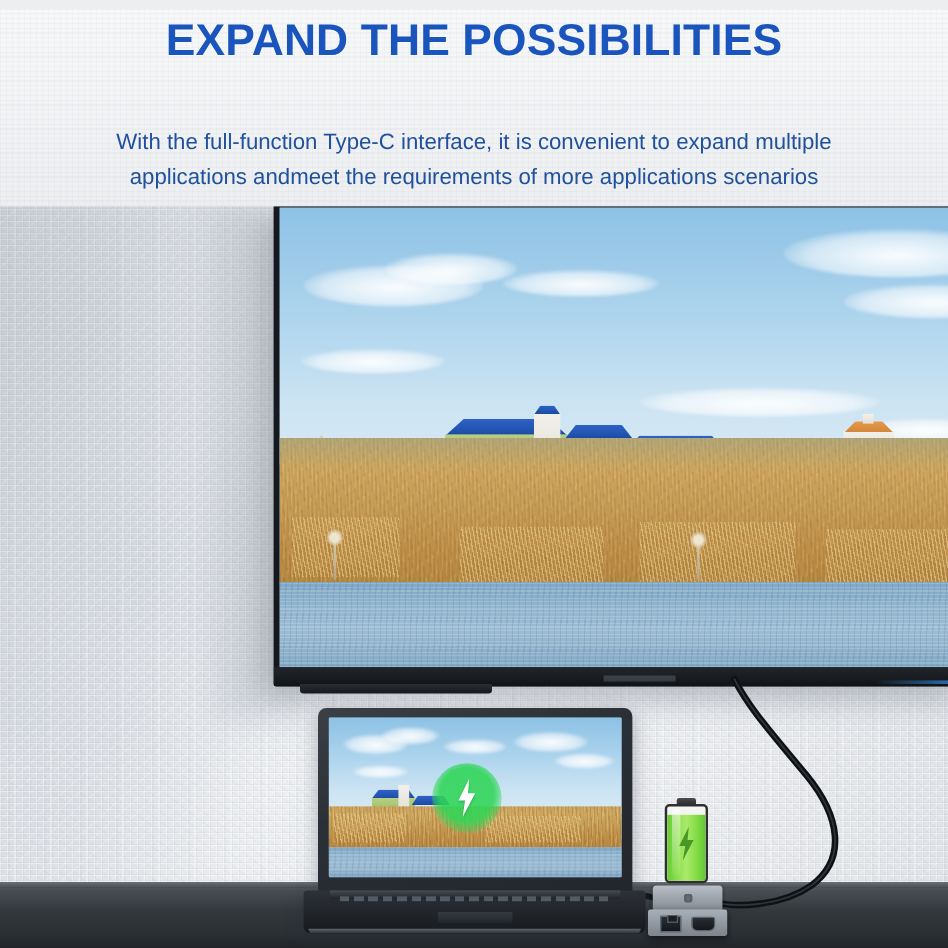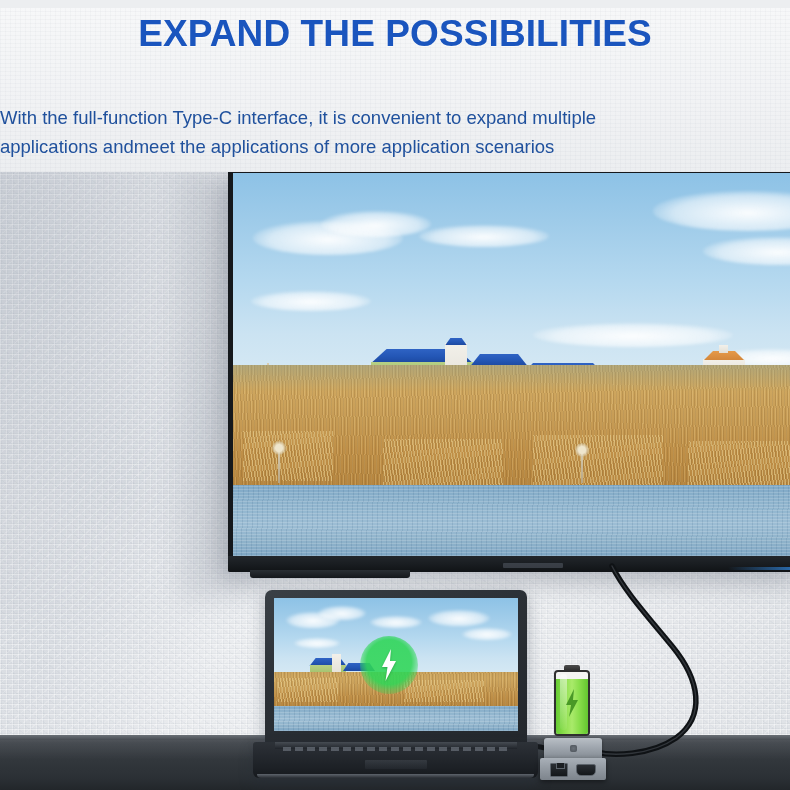--- a/index.html
+++ b/index.html
@@ -42,21 +42,21 @@
   .title-line {
     font-weight:bold;
     font-size:37px;
     line-height:40px;
     letter-spacing:.1px;
     color:#1a55be;
     text-shadow:0 1px 0 rgba(255,255,255,.55);
     white-space:nowrap;
   }
 
-  .subtitle-wrap { position:absolute; left:0; top:103px; width:790px; text-align:left; }
+  .subtitle-wrap { position:absolute; left:0; top:103px; width:790px; text-align:center; }
   .sub-line {
     font-size:18.5px;
     line-height:29px;
     color:#20519d;
     white-space:nowrap;
   }
 
   
   .scene {
     position:absolute;
@@ -484,17 +484,17 @@
   <div class="hdr-mask"></div>
   <div class="header">
     <div class="header-tex"></div>
 
     <div class="title-wrap">
       <div class="title-line">EXPAND THE POSSIBILITIES</div>
     </div>
 
     <div class="subtitle-wrap">
       <div class="sub-line">With the full-function Type-C interface, it is convenient to expand multiple</div>
-      <div class="sub-line">applications andmeet the applications of more application scenarios</div>
+      <div class="sub-line">applications andmeet the requirements of more applications scenarios</div>
     </div>
   </div>
 
 </div>
 
 </body></html>

